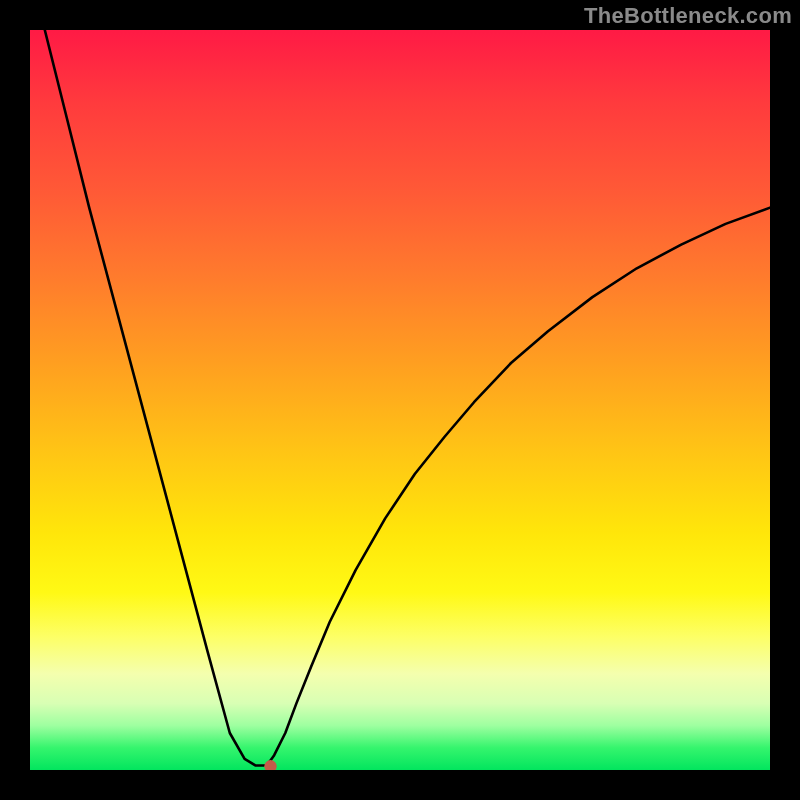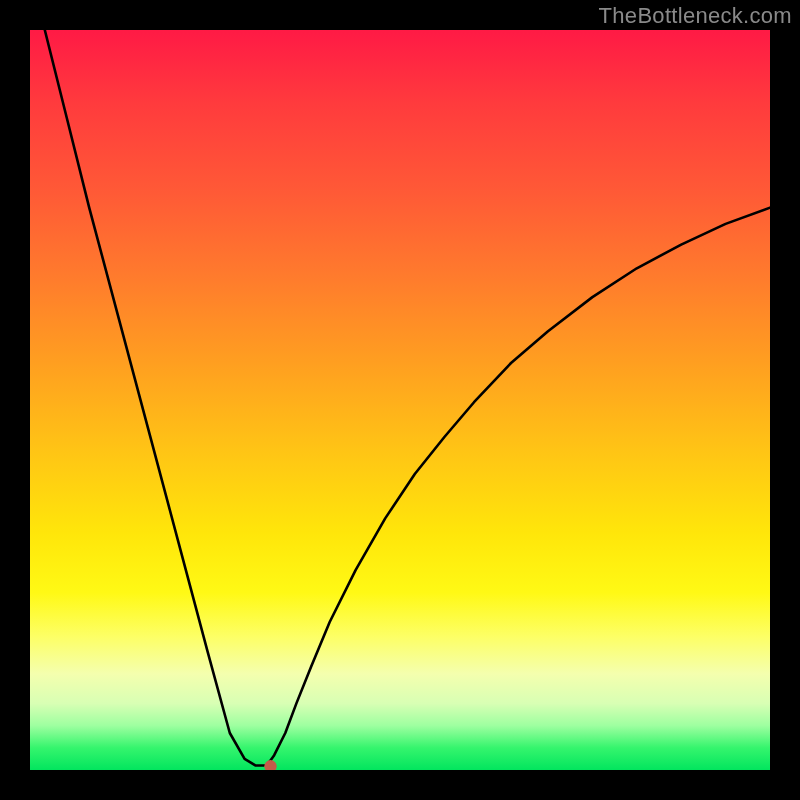--- a/index.html
+++ b/index.html
@@ -48,21 +48,21 @@
     width: 740px;
     height: 740px;
   }
   .watermark {
     position: absolute;
     top: 3px;
     right: 8px;
     color: #8a8a8a;
     font-size: 22px;
     letter-spacing: 0.3px;
-    font-weight: 400;
+    font-weight: 700;
   }
 </style>
 </head>
 <body>
 
 <div class="frame">
   <div class="watermark">TheBottleneck.com</div>
   <div class="plot">
     <svg viewBox="0 0 740 740">
       <path id="curve" fill="none" stroke="#000" stroke-width="2.6" stroke-linejoin="round" stroke-linecap="round" d="M14.80 0.00 L37.00 88.80 L59.20 177.60 L88.80 288.60 L118.40 399.60 L148.00 510.60 L177.60 621.60 L199.80 703.00 L214.60 728.90 L225.70 735.56 L236.80 735.56 L244.20 725.20 L255.30 703.00 L266.40 673.40 L281.20 636.40 L299.70 592.00 L325.60 540.20 L355.20 488.40 L384.80 444.00 L414.40 407.00 L444.00 372.22 L481.00 333.00 L518.00 301.18 L562.40 267.14 L606.80 238.28 L651.20 214.60 L695.60 193.88 L740.00 177.60"></path>

